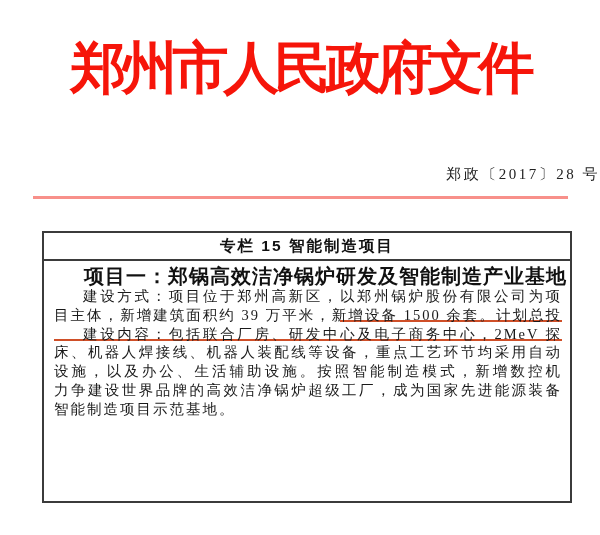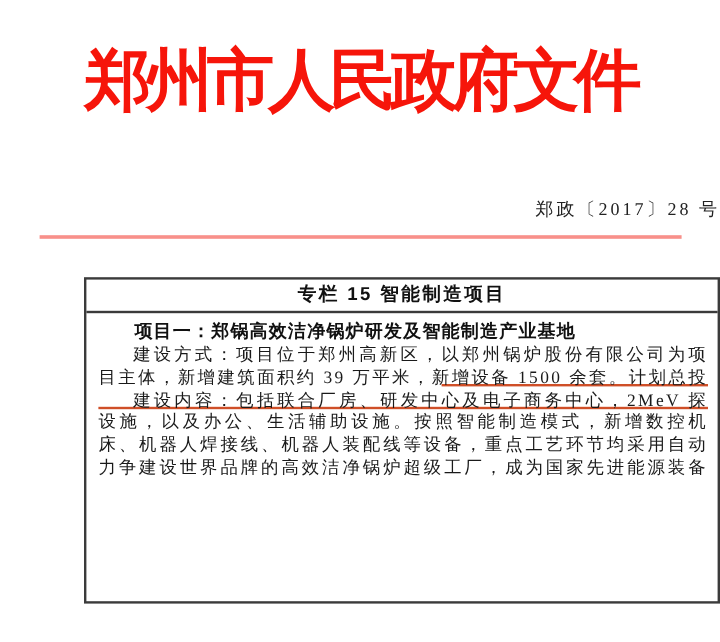--- a/index.html
+++ b/index.html
@@ -43,40 +43,39 @@
     top:196px;left:33px;
     width:535px;height:3px;
     background:var(--rule-red);
   }
   .project-box{
     position:absolute;
     left:42px;top:231px;
     width:530px;height:272px;
     border:2px solid var(--border-dark);
     background:#fff;
-    margin-left:28px;
   }
   .box-header{
     height:28px;
     line-height:26px;
     text-align:center;
     font-family:"Liberation Sans","DejaVu Sans",sans-serif;
     font-weight:bold;
     font-size:15.5px;
     letter-spacing:2px;
     color:#111;
     border-bottom:2px solid var(--border-dark);
   }
   .box-body{
     padding:5px 8px 0 10px;
   }
   .project-subtitle{
     font-family:"Liberation Sans","DejaVu Sans",sans-serif;
     font-weight:bold;
-    font-size:15px;
+    font-size:20px;
     line-height:21px;
     letter-spacing:1px;
     text-indent:30px;
     color:#111;
     white-space:nowrap;
   }
   .text-line{
     font-size:14.5px;
     line-height:18.8px;
     height:18.8px;
@@ -107,20 +106,21 @@
   <div class="red-rule"></div>
 
   <div class="project-box">
     <div class="box-header">专栏 15 智能制造项目</div>
     <div class="box-body">
       <div class="project-subtitle">项目一：郑锅高效洁净锅炉研发及智能制造产业基地</div>
       <div>
           <div class="text-line fill indent"><span>建设方式：项目位于郑州高新区，</span><span class="u">以郑州锅炉股份有限公司为项</span></div>
           <div class="text-line fill"><span class="u">目主体，新增建筑面积约 39 万平米，新增设备 1500 余套。计划总投</span></div>
           <div class="text-line fill indent"><span>建设内容：包括联合厂房、研发中心及电子商务中心，2MeV 探</span></div>
+          <div class="text-line fill"><span>床、机器人焊接线、机器人装配线等设备，重点工艺环节均采用自动</span></div>
           <div class="text-line fill"><span>设施，以及办公、生活辅助设施。按照智能制造模式，新增数控机</span></div>
-          <div class="text-line fill"><span>床、机器人焊接线、机器人装配线等设备，重点工艺环节均采用自动</span></div>
           <div class="text-line fill"><span>力争建设世界品牌的高效洁净锅炉超级工厂，成为国家先进能源装备</span></div>
+          <div class="text-line"><span>智能制造项目示范基地。</span></div>
         </div>
     </div>
   </div>
 
 </div>
 
 </body></html>

